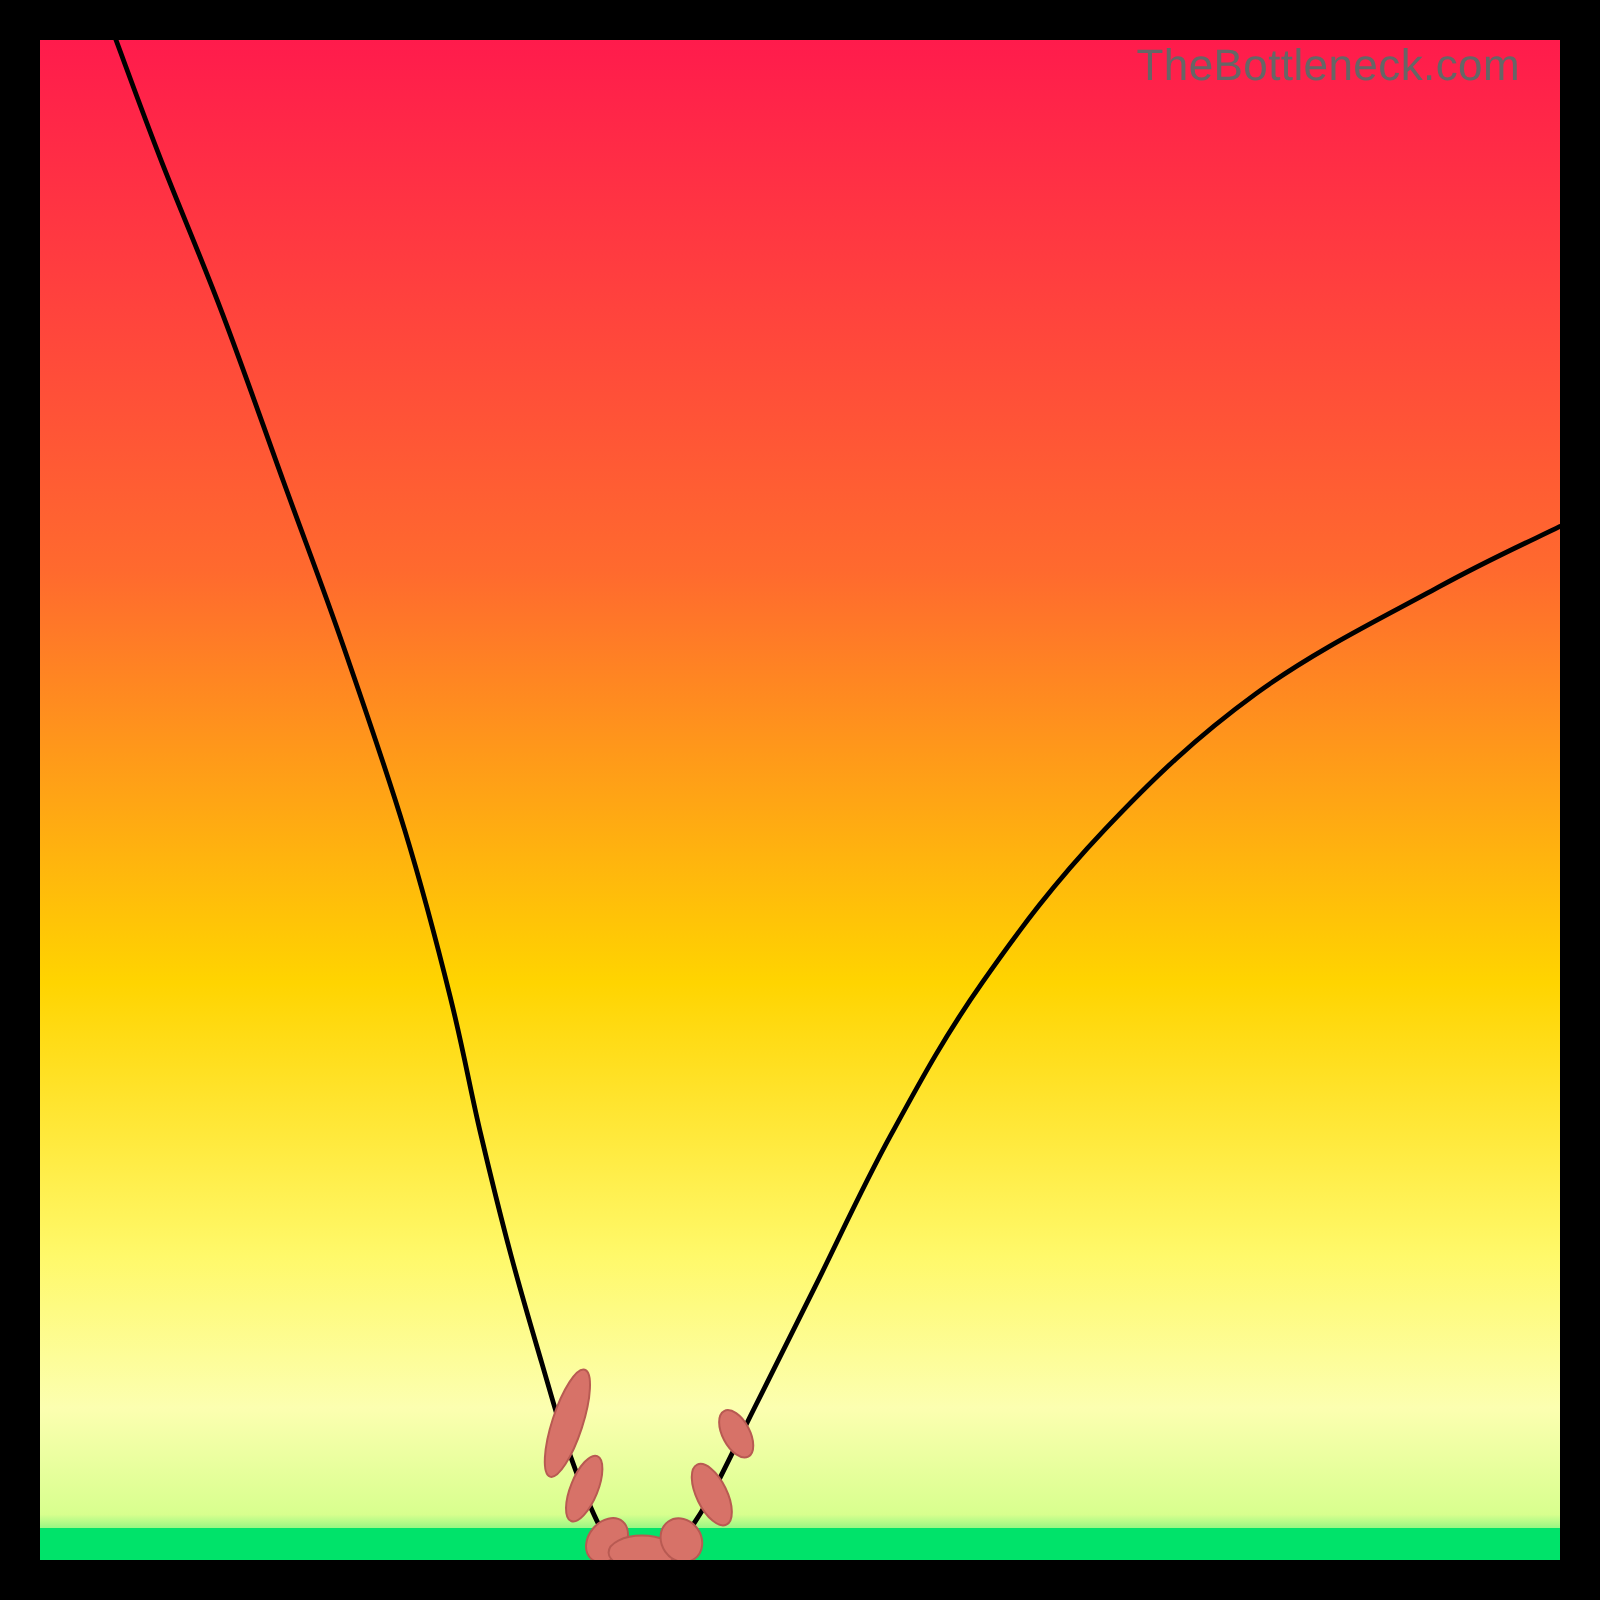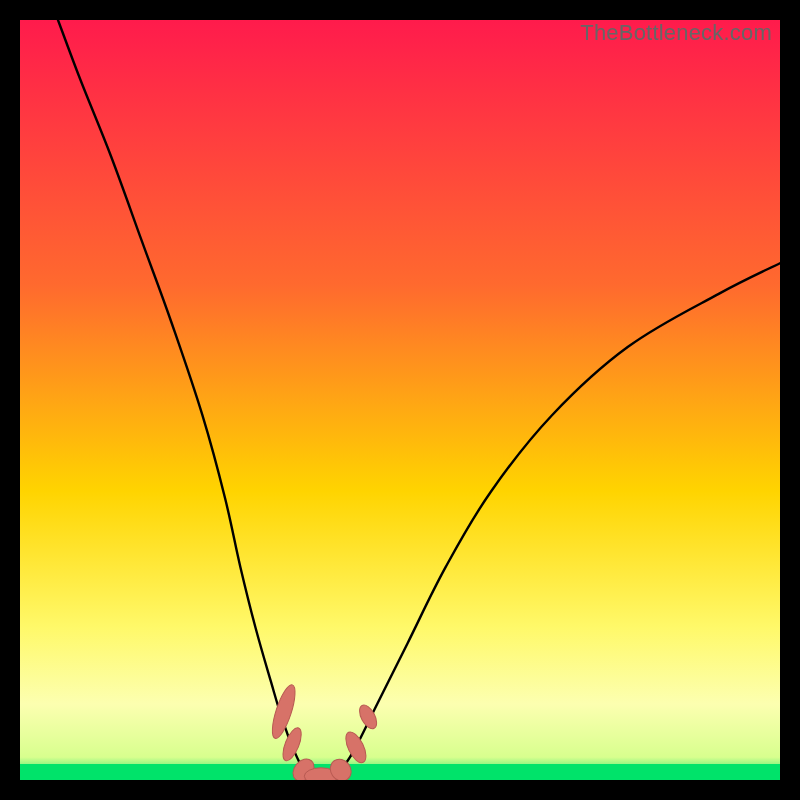--- a/index.html
+++ b/index.html
@@ -22,21 +22,21 @@
   .plot {
     position: absolute;
     left: 0;
     top: 0;
     width: 760px;
     height: 760px;
   }
   .watermark {
     position: absolute;
     top: 0px;
-    right: 8px;
+    right: 20px;
     color: #666;
     font-size: 22px;
     font-weight: 500;
     letter-spacing: 0.2px;
     z-index: 10;
     margin-left: 30px;
   }
   svg { display: block; }
 </style>
 </head>

